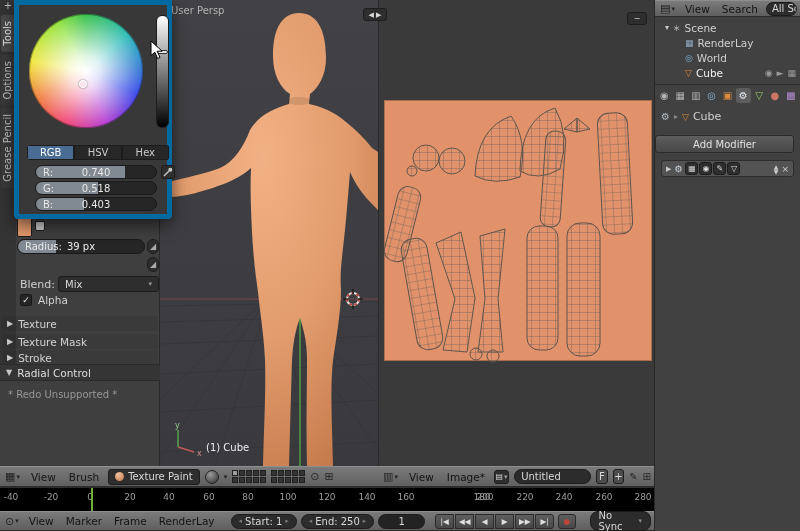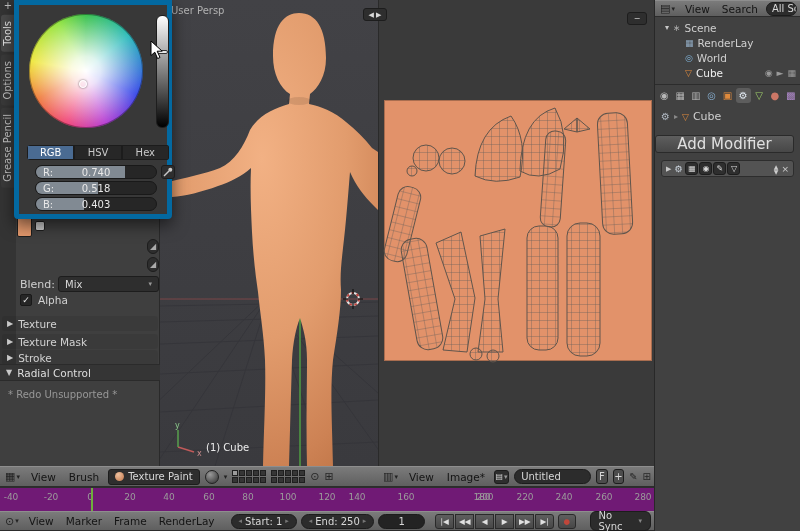--- a/index.html
+++ b/index.html
@@ -51,21 +51,21 @@
   .wheel-dot { position:absolute; left:44%; top:58%; width:8px; height:8px; border:1.5px solid #fff; border-radius:50%; box-shadow:0 0 2px rgba(0,0,0,0.6); }
   .vslider { position:absolute; left:137px; top:10px; width:13px; height:113px; border-radius:6px; background:linear-gradient(#ffffff,#000000); border:1px solid #1e1e1e; }
   .vslider-handle { position:absolute; left:0; top:34px; width:11px; height:4px; background:#e8e8e8; border:1px solid #333; border-radius:2px; }
   .ptab { flex:1; height:15px; display:flex; align-items:center; justify-content:center; font-size:10px; background:#272727; color:#c9c9c9; border:1px solid #1c1c1c; }
   .ptab.active { background:#4a6b92; color:#fff; }
   .chan { position:absolute; left:16px; width:122px; height:14px; }
 
   
   .vp-header { left:0; top:466px; width:378px; height:21px; gap:5px; padding:0 3px; }
   .img-header { left:378px; top:466px; width:276px; height:21px; gap:5px; padding:0 3px; }
-  .ruler { left:0; top:487px; width:654px; height:32px; background:#701a75; border-top:1px solid #2e2e2e; border-bottom:1px solid #84cc16; }
+  .ruler { left:0; top:487px; width:654px; height:32px; background:#000000; border-top:1px solid #2e2e2e; border-bottom:1px solid #84cc16; }
   .tick { position:absolute; top:4px; transform:translateX(-50%); color:#9b9b9b; font-size:9px; }
   .playhead { position:absolute; top:0; width:2px; height:100%; background:#6fae3d; }
   .tl-header { left:0; top:511px; width:654px; height:20px; gap:4px; padding:0 3px; }
   .edicon { display:flex; align-items:center; gap:1px; color:#222; font-size:11px; padding:0 2px; }
   .caret { font-size:7px; color:#222; }
   .cell { width:6px; height:6px; background:#353535; border:1px solid #1f1f1f; }
   .cellgrid { display:grid; grid-template-columns:repeat(5,6px); grid-auto-rows:6px; gap:1px; }
   .pbbtn { width:19px; height:15px; font-size:7.5px; }
 </style>
 </head>
@@ -77,20 +77,25 @@
     <div class="tabcol">
       <div style="color:#c0c0c0;font-size:10px;text-align:center;height:12px;">+</div>
       <div class="vtab active"><span>Tools</span></div>
       <div class="vtab"><span>Options</span></div>
       <div class="vtab"><span>Grease Pencil</span></div>
     </div>
 
     <div class="abs" style="left:17px;top:215px;width:15px;height:22px;background:#e2986c;border:1px solid #1e1e1e;border-radius:2px;"></div>
     <div class="abs" style="left:35px;top:221px;width:10px;height:10px;background:#c9c9c9;border:1px solid #1e1e1e;border-radius:2px;"></div>
 
+    <div class="abs slider" style="left:17px;top:239px;width:128px;height:15px;">
+      <div class="fill" style="width:30%;"></div>
+      <span class="lab">Radius:</span>
+      <span class="val">39 px</span>
+    </div>
     <div class="abs darkbtn" style="left:147px;top:239px;width:12px;height:15px;border-radius:6px;">
         <span style="font-size:8px;color:#aaa;">◢</span>
       </div>
 
     <div class="abs darkbtn" style="left:147px;top:257px;width:12px;height:15px;border-radius:6px;">
         <span style="font-size:8px;color:#aaa;">◢</span>
       </div>
 
     <span class="abs" style="left:20px;top:278px;color:#cfcfcf;font-size:11px;">Blend:</span>
     <div class="abs darkbtn" style="left:58px;top:276px;width:101px;height:16px;justify-content:space-between;padding:0 6px;">
@@ -276,21 +281,21 @@
       <span class="picon" style="color:#b08acb;">▩</span>
     </div>
 
     <div style="display:flex;align-items:center;gap:4px;padding:4px 6px;color:#cfcfcf;">
       <span style="color:#b0b8c2;font-size:10px;">⚙</span>
       <span style="color:#8a8a8a;font-size:8px;">▸</span>
       <span style="color:#e08a3c;font-size:9px;">▽</span>
       <span>Cube</span>
     </div>
 
-    <div class="icnbtn" style="margin:8px 6px 0 0;height:18px;border-radius:3px;font-size:15px;">
+    <div class="icnbtn" style="margin:8px 6px 0 0;height:18px;border-radius:3px;font-size:10px;">
       <span>Add Modifier</span>
     </div>
 
     <div style="margin:7px 6px 0 6px;height:17px;background:#535353;border:1px solid #2d2d2d;border-radius:3px;display:flex;align-items:center;gap:3px;padding:0 4px;">
       <span class="tri" style="font-size:7px;">▶</span>
       <span style="color:#cfd8e2;font-size:9px;">⚙</span>
       <span style="display:flex;gap:1px;">
         <span class="darkbtn" style="width:13px;height:13px;font-size:8px;">▦</span>
         <span class="darkbtn" style="width:13px;height:13px;font-size:8px;">◉</span>
         <span class="darkbtn" style="width:13px;height:13px;font-size:8px;">✎</span>
@@ -372,21 +377,21 @@
   <div class="abs ruler">
     <span class="tick" style="left:11px;">-40</span>
     <span class="tick" style="left:51px;">-20</span>
     <span class="tick" style="left:90px;">0</span>
     <span class="tick" style="left:130px;">20</span>
     <span class="tick" style="left:169px;">40</span>
     <span class="tick" style="left:209px;">60</span>
     <span class="tick" style="left:248px;">80</span>
     <span class="tick" style="left:288px;">100</span>
     <span class="tick" style="left:327px;">120</span>
-    <span class="tick" style="left:357px;">140</span>
+    <span class="tick" style="left:367px;">140</span>
     <span class="tick" style="left:406px;">160</span>
     <span class="tick" style="left:446px;margin-left:36px;">180</span>
     <span class="tick" style="left:485px;">200</span>
     <span class="tick" style="left:525px;">220</span>
     <span class="tick" style="left:564px;">240</span>
     <span class="tick" style="left:604px;">260</span>
     <span class="tick" style="left:643px;">280</span>
     <span class="playhead" style="left:91px;"></span>
   </div>
 
@@ -418,21 +423,21 @@
       <span class="icnbtn pbbtn" style="border-radius:3px 0 0 3px;">|◀</span>
       <span class="icnbtn pbbtn">◀◀</span>
       <span class="icnbtn pbbtn">◀</span>
       <span class="icnbtn pbbtn">▶</span>
       <span class="icnbtn pbbtn">▶▶</span>
       <span class="icnbtn pbbtn" style="border-radius:0 3px 3px 0;">▶|</span>
     </span>
     <span class="icnbtn pbbtn" style="border-radius:3px;">
         <span style="color:#c0463a;">●</span>
       </span>
-    <span class="pill" style="height:20px;padding:0 8px;margin-left:10px;gap:4px;border-radius:6px;">
+    <span class="pill" style="height:20px;padding:0 8px;margin-left:10px;gap:4px;">
       <span>No Sync</span>
       <span style="font-size:7px;color:#888;">▾</span>
     </span>
   </div>
 
   <div class="abs popup">
     <div class="wheel">
       <div class="wheel-dot"></div>
     </div>
     <div class="vslider">

